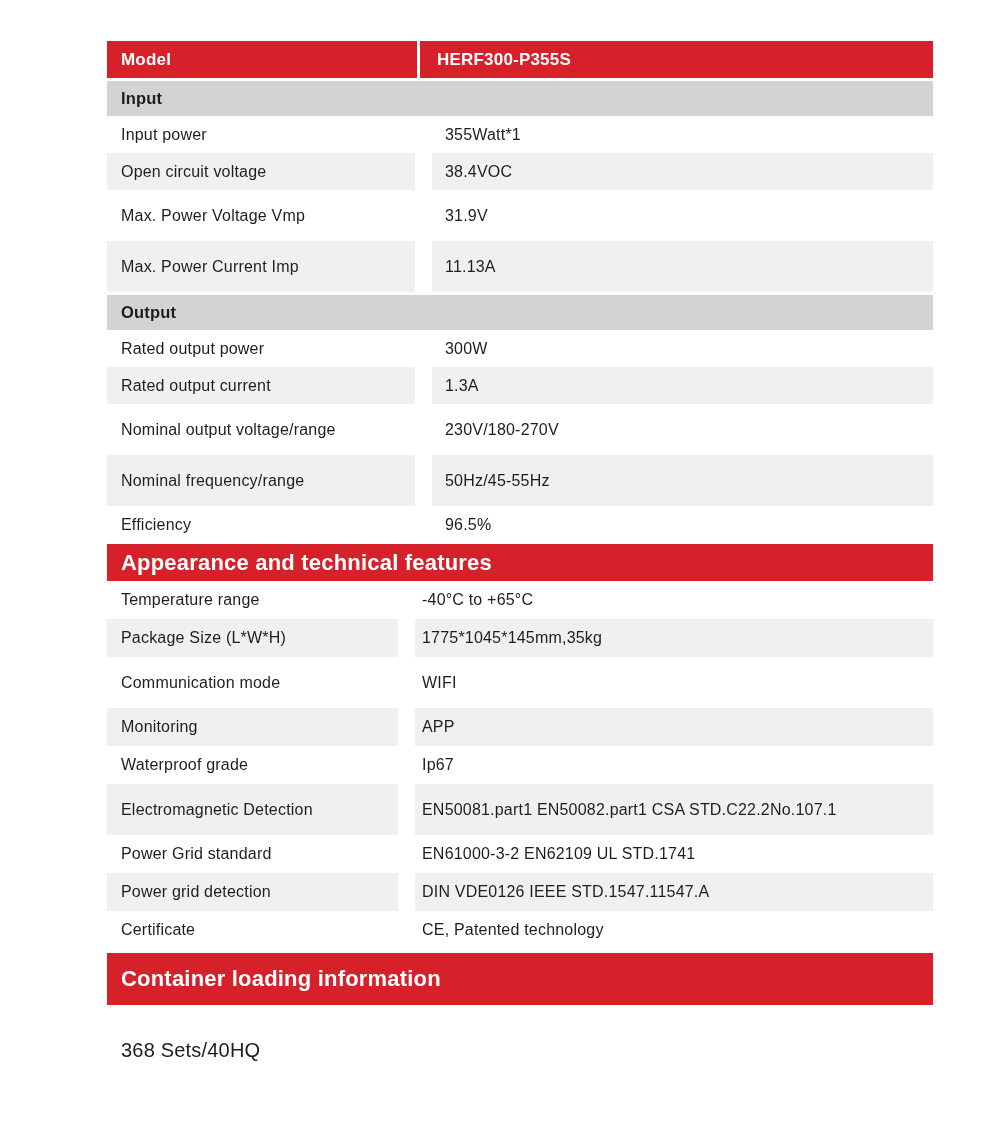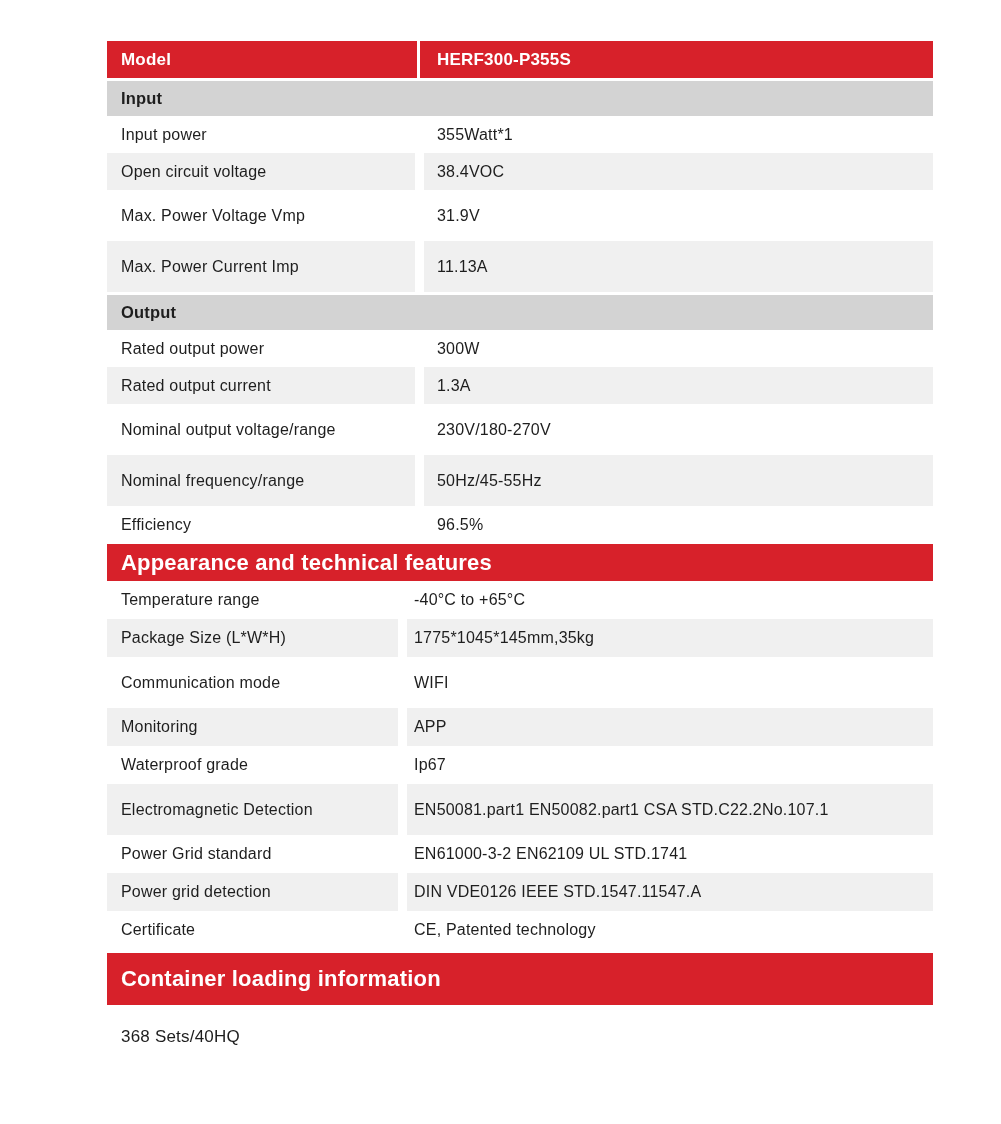--- a/index.html
+++ b/index.html
@@ -77,21 +77,21 @@
   }
   .red-banner.tall-banner {
     margin-top: 4px;
     height: 52px;
   }
 
   
   .rows { display: block; }
   .spec-row {
     display: flex;
-    column-gap: 9px;
+    column-gap: 17px;
     min-height: 37px;
   }
   .spec-row .cell {
     display: flex;
     align-items: center;
     font-size: 16px;
     letter-spacing: 0.2px;
   }
   .spec-row .cell.label {
     width: 308px;
@@ -114,23 +114,23 @@
   #appearance-rows .spec-row:nth-child(6) {
     min-height: 51px;
   }
   
   .narrow-label .spec-row .cell.label { width: 291px; }
   .narrow-label .spec-row .cell.value { padding-left: 7px; }
   #appearance-rows .spec-row { min-height: 38px; }
 
   
   .footer-note {
-    margin-top: 22px;
-    padding-left: 14px;
-    font-size: 17px;
+    margin-top: 34px;
+    padding-left: 14px;
+    font-size: 20px;
     letter-spacing: 0.2px;
   }
 </style>
 </head>
 <body>
 
 <div class="spec-sheet">
 
   <div class="model-header">
     <div class="mh-label">Model</div>

